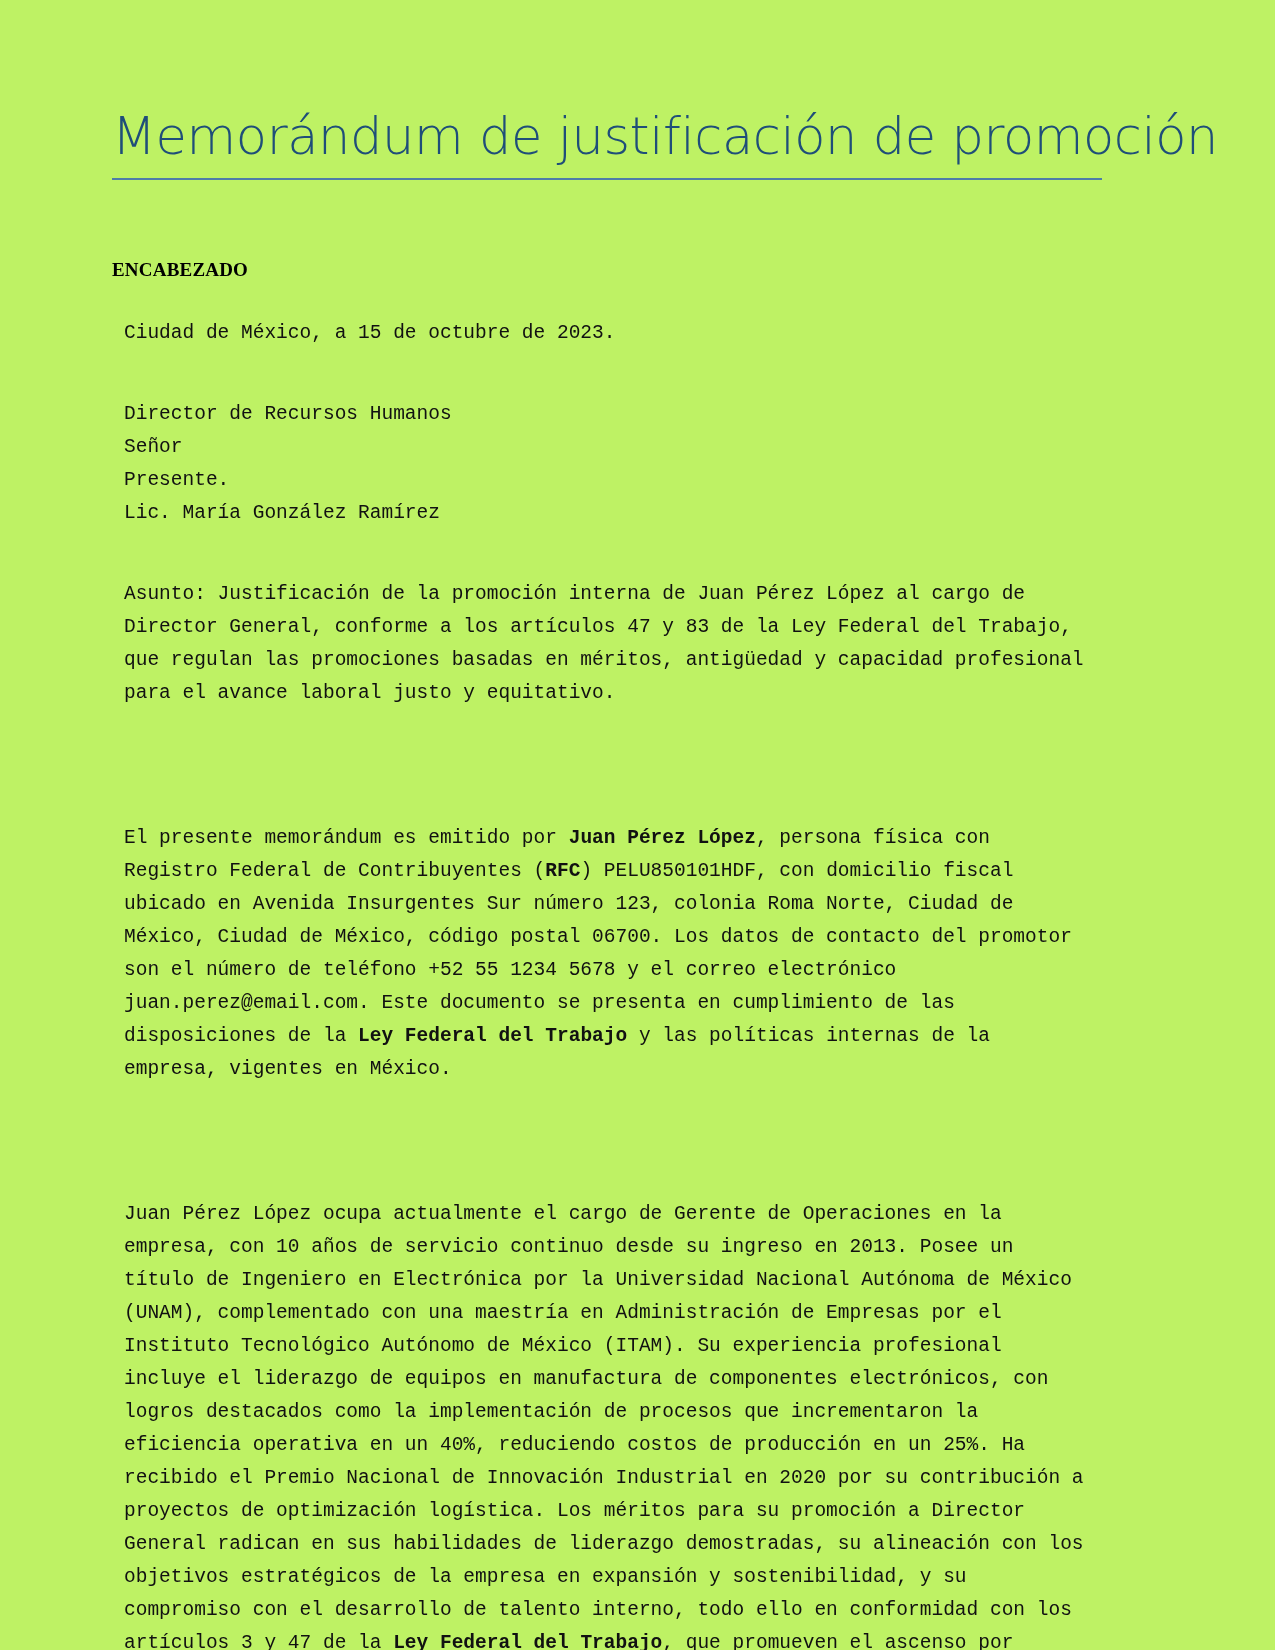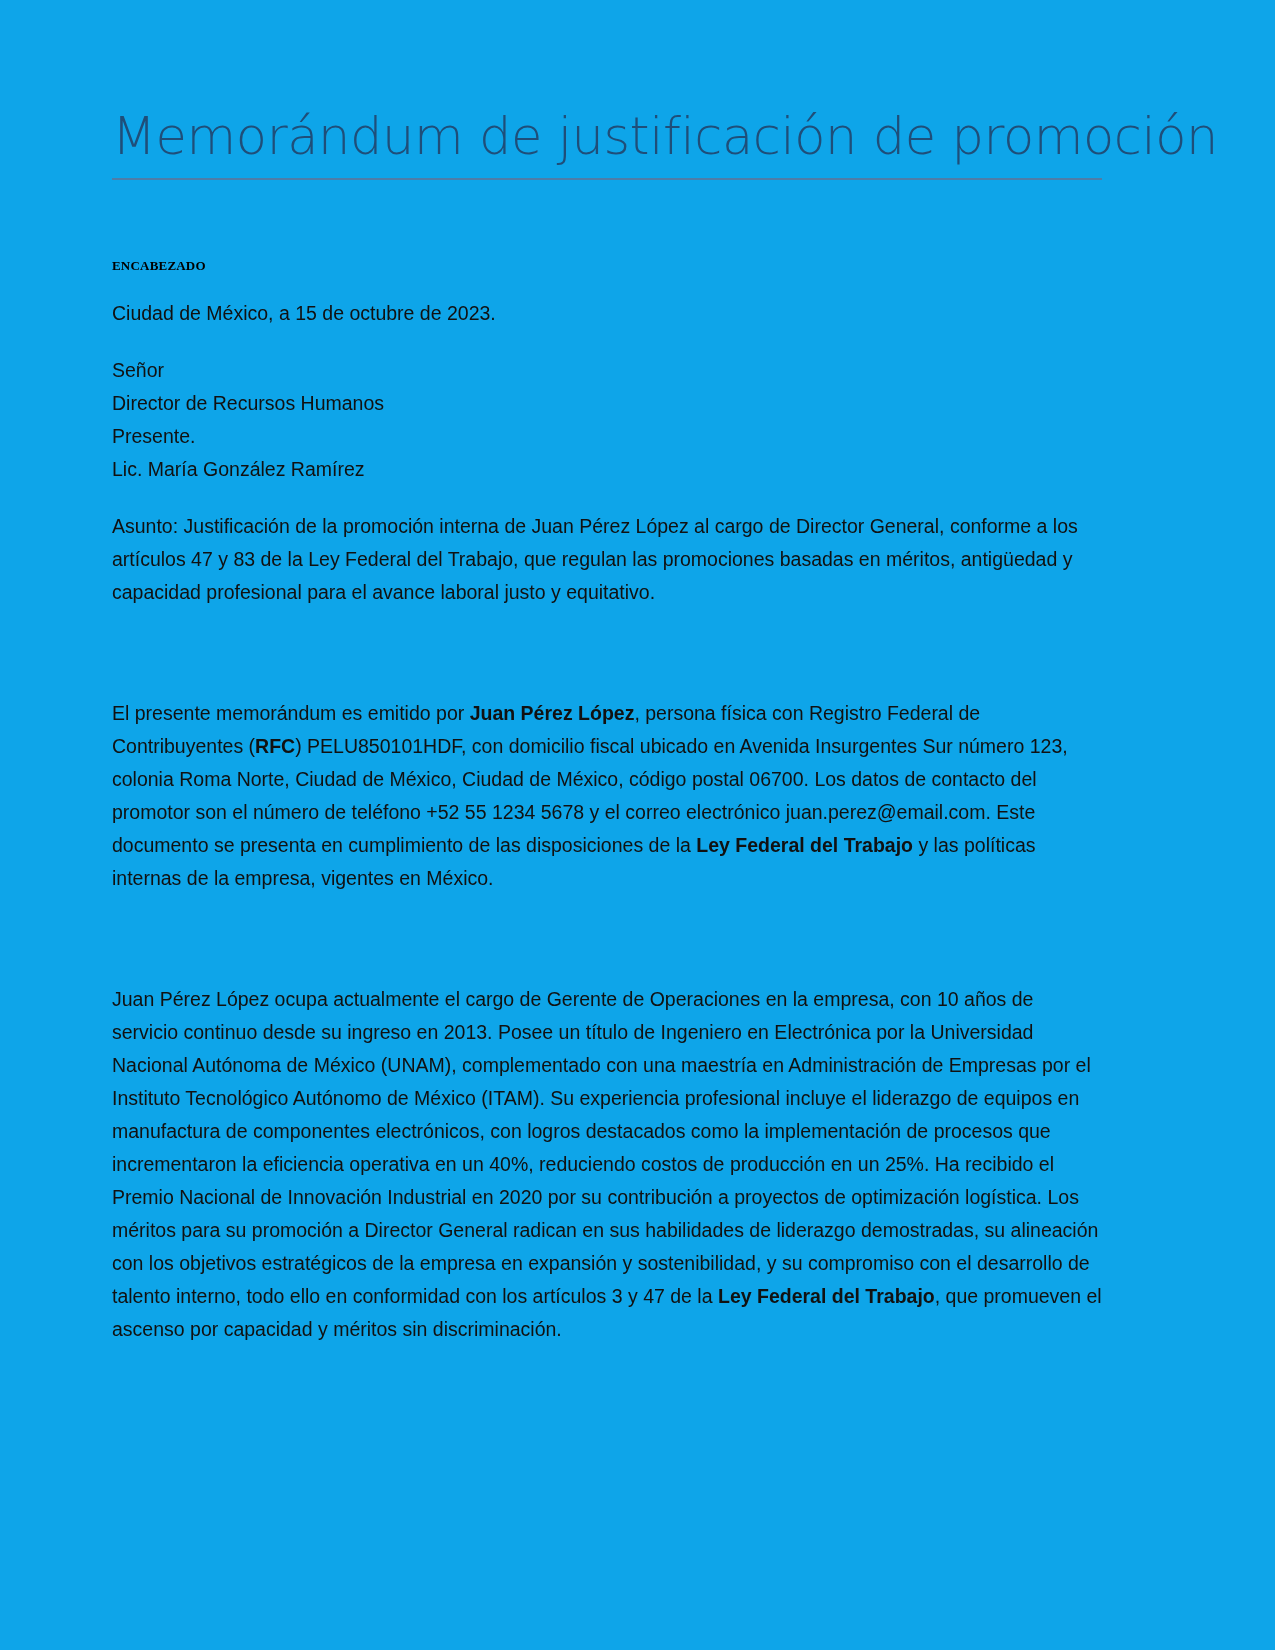--- a/index.html
+++ b/index.html
@@ -11,21 +11,21 @@
     width: 1275px;
     height: 1650px;
     font-family: "Liberation Serif", "DejaVu Serif", serif;
     color: #000000;
     -webkit-font-smoothing: antialiased;
   }
   .page {
     position: relative;
     width: 1275px;
     height: 1650px;
-    background: #0ea5e9;
+    background: #bef264;
     box-sizing: border-box;
     padding: 0;
     overflow: hidden;
   }
   .content {
     position: absolute;
     left: 112px;
     top: 0;
     width: 990px;
   }
@@ -46,33 +46,33 @@
     margin-top: 13px;
     width: 990px;
     height: 0;
     border-top: 2px solid #4E7DA8;
   }
 
   
   .section-heading {
     font-family: "Liberation Serif", "DejaVu Serif", serif;
     font-weight: bold;
-    font-size: 13px;
+    font-size: 19px;
     line-height: 1.3;
     color: #000000;
     margin: 0;
     letter-spacing: 0.2px;
   }
 
   p.body-text {
-    font-family: Liberation Sans, sans-serif;
+    font-family: Liberation Mono, monospace;
     font-size: 19.5px;
     line-height: 33px;
     color: #111111;
-    margin: 0;
+    margin: 12px;
     text-align: left;
   }
   .addr-line { display: block; }
 
   b, strong { font-weight: bold; }
 
   .sp-after-title { height: 78px; }
   .sp-heading-para { height: 22px; }
   .sp-para-para   { height: 24px; }
   .sp-section     { height: 66px; }
@@ -90,22 +90,22 @@
 
     <h2 class="section-heading">ENCABEZADO</h2>
 
     <div class="sp-heading-para"></div>
 
     <p class="body-text">Ciudad de México, a 15 de octubre de 2023.</p>
 
     <div class="sp-para-para"></div>
 
     <p class="body-text">
+      <span class="addr-line">Director de Recursos Humanos</span>
       <span class="addr-line">Señor</span>
-      <span class="addr-line">Director de Recursos Humanos</span>
       <span class="addr-line">Presente.</span>
       <span class="addr-line">Lic. María González Ramírez</span>
     </p>
 
     <div class="sp-para-para"></div>
 
     <p class="body-text">Asunto: Justificación de la promoción interna de Juan Pérez López al cargo de Director General, conforme a los artículos 47 y 83 de la Ley Federal del Trabajo, que regulan las promociones basadas en méritos, antigüedad y capacidad profesional para el avance laboral justo y equitativo.</p>
 
     <div class="sp-section"></div>
 

